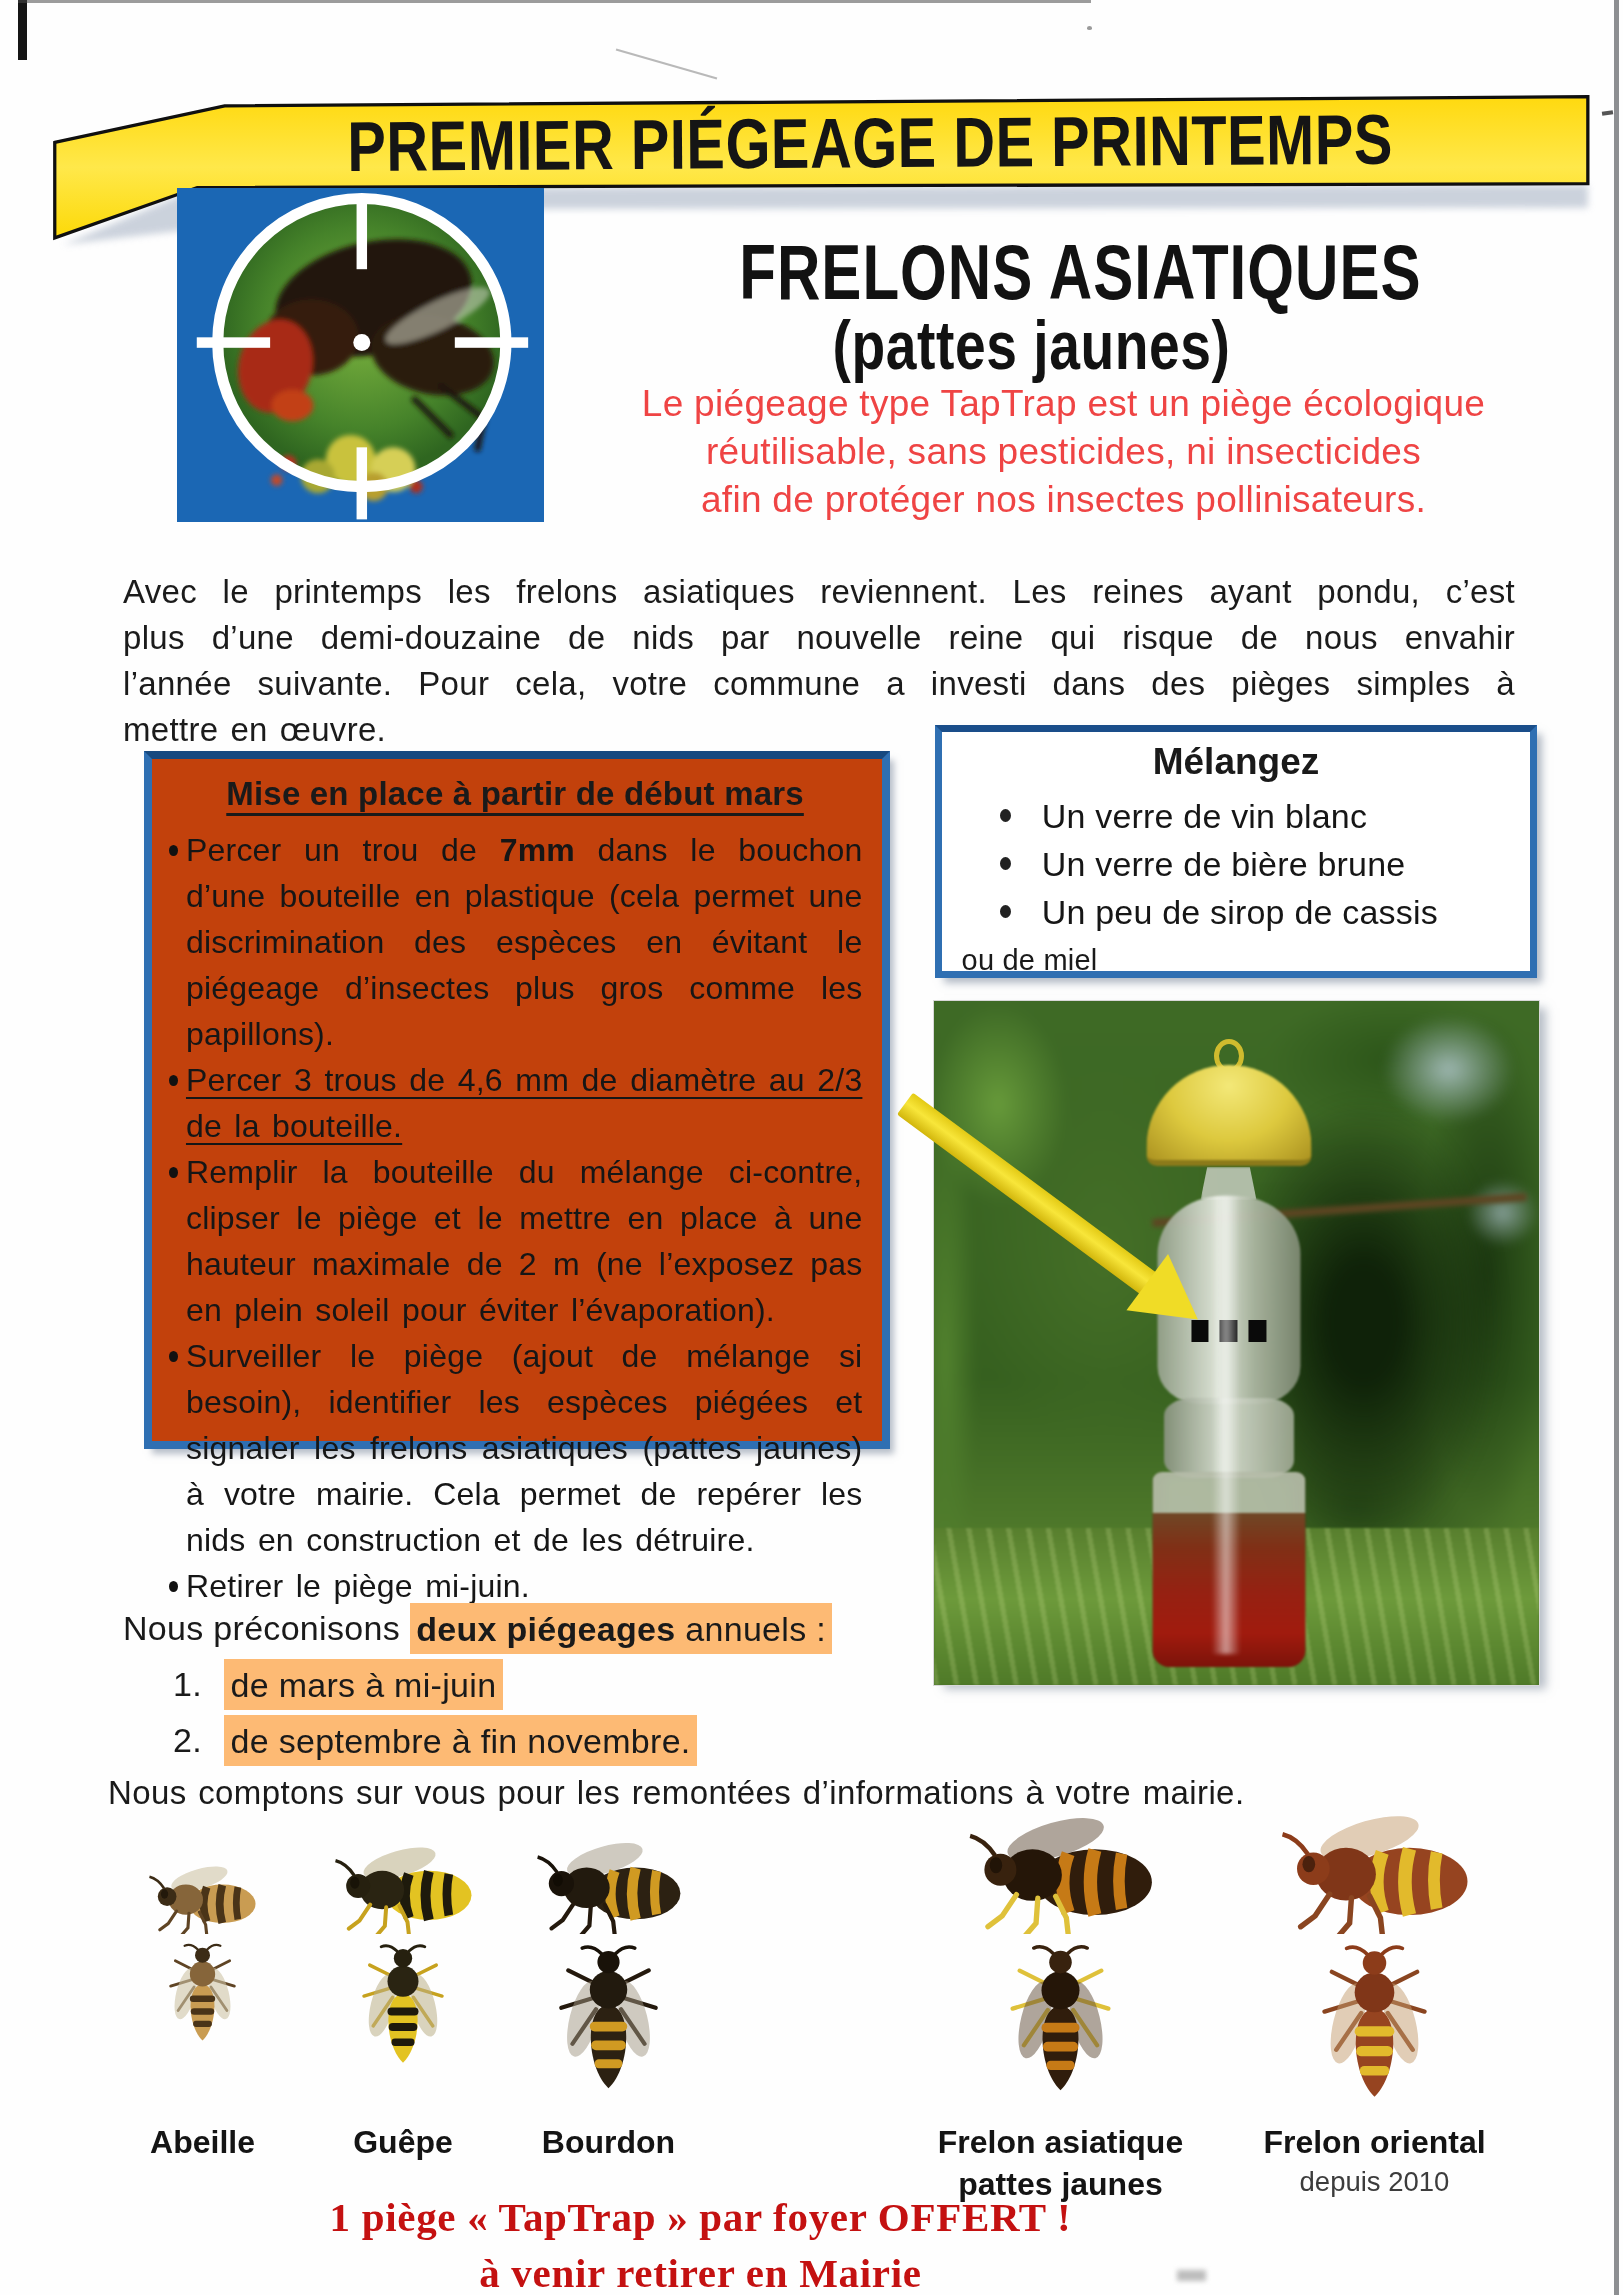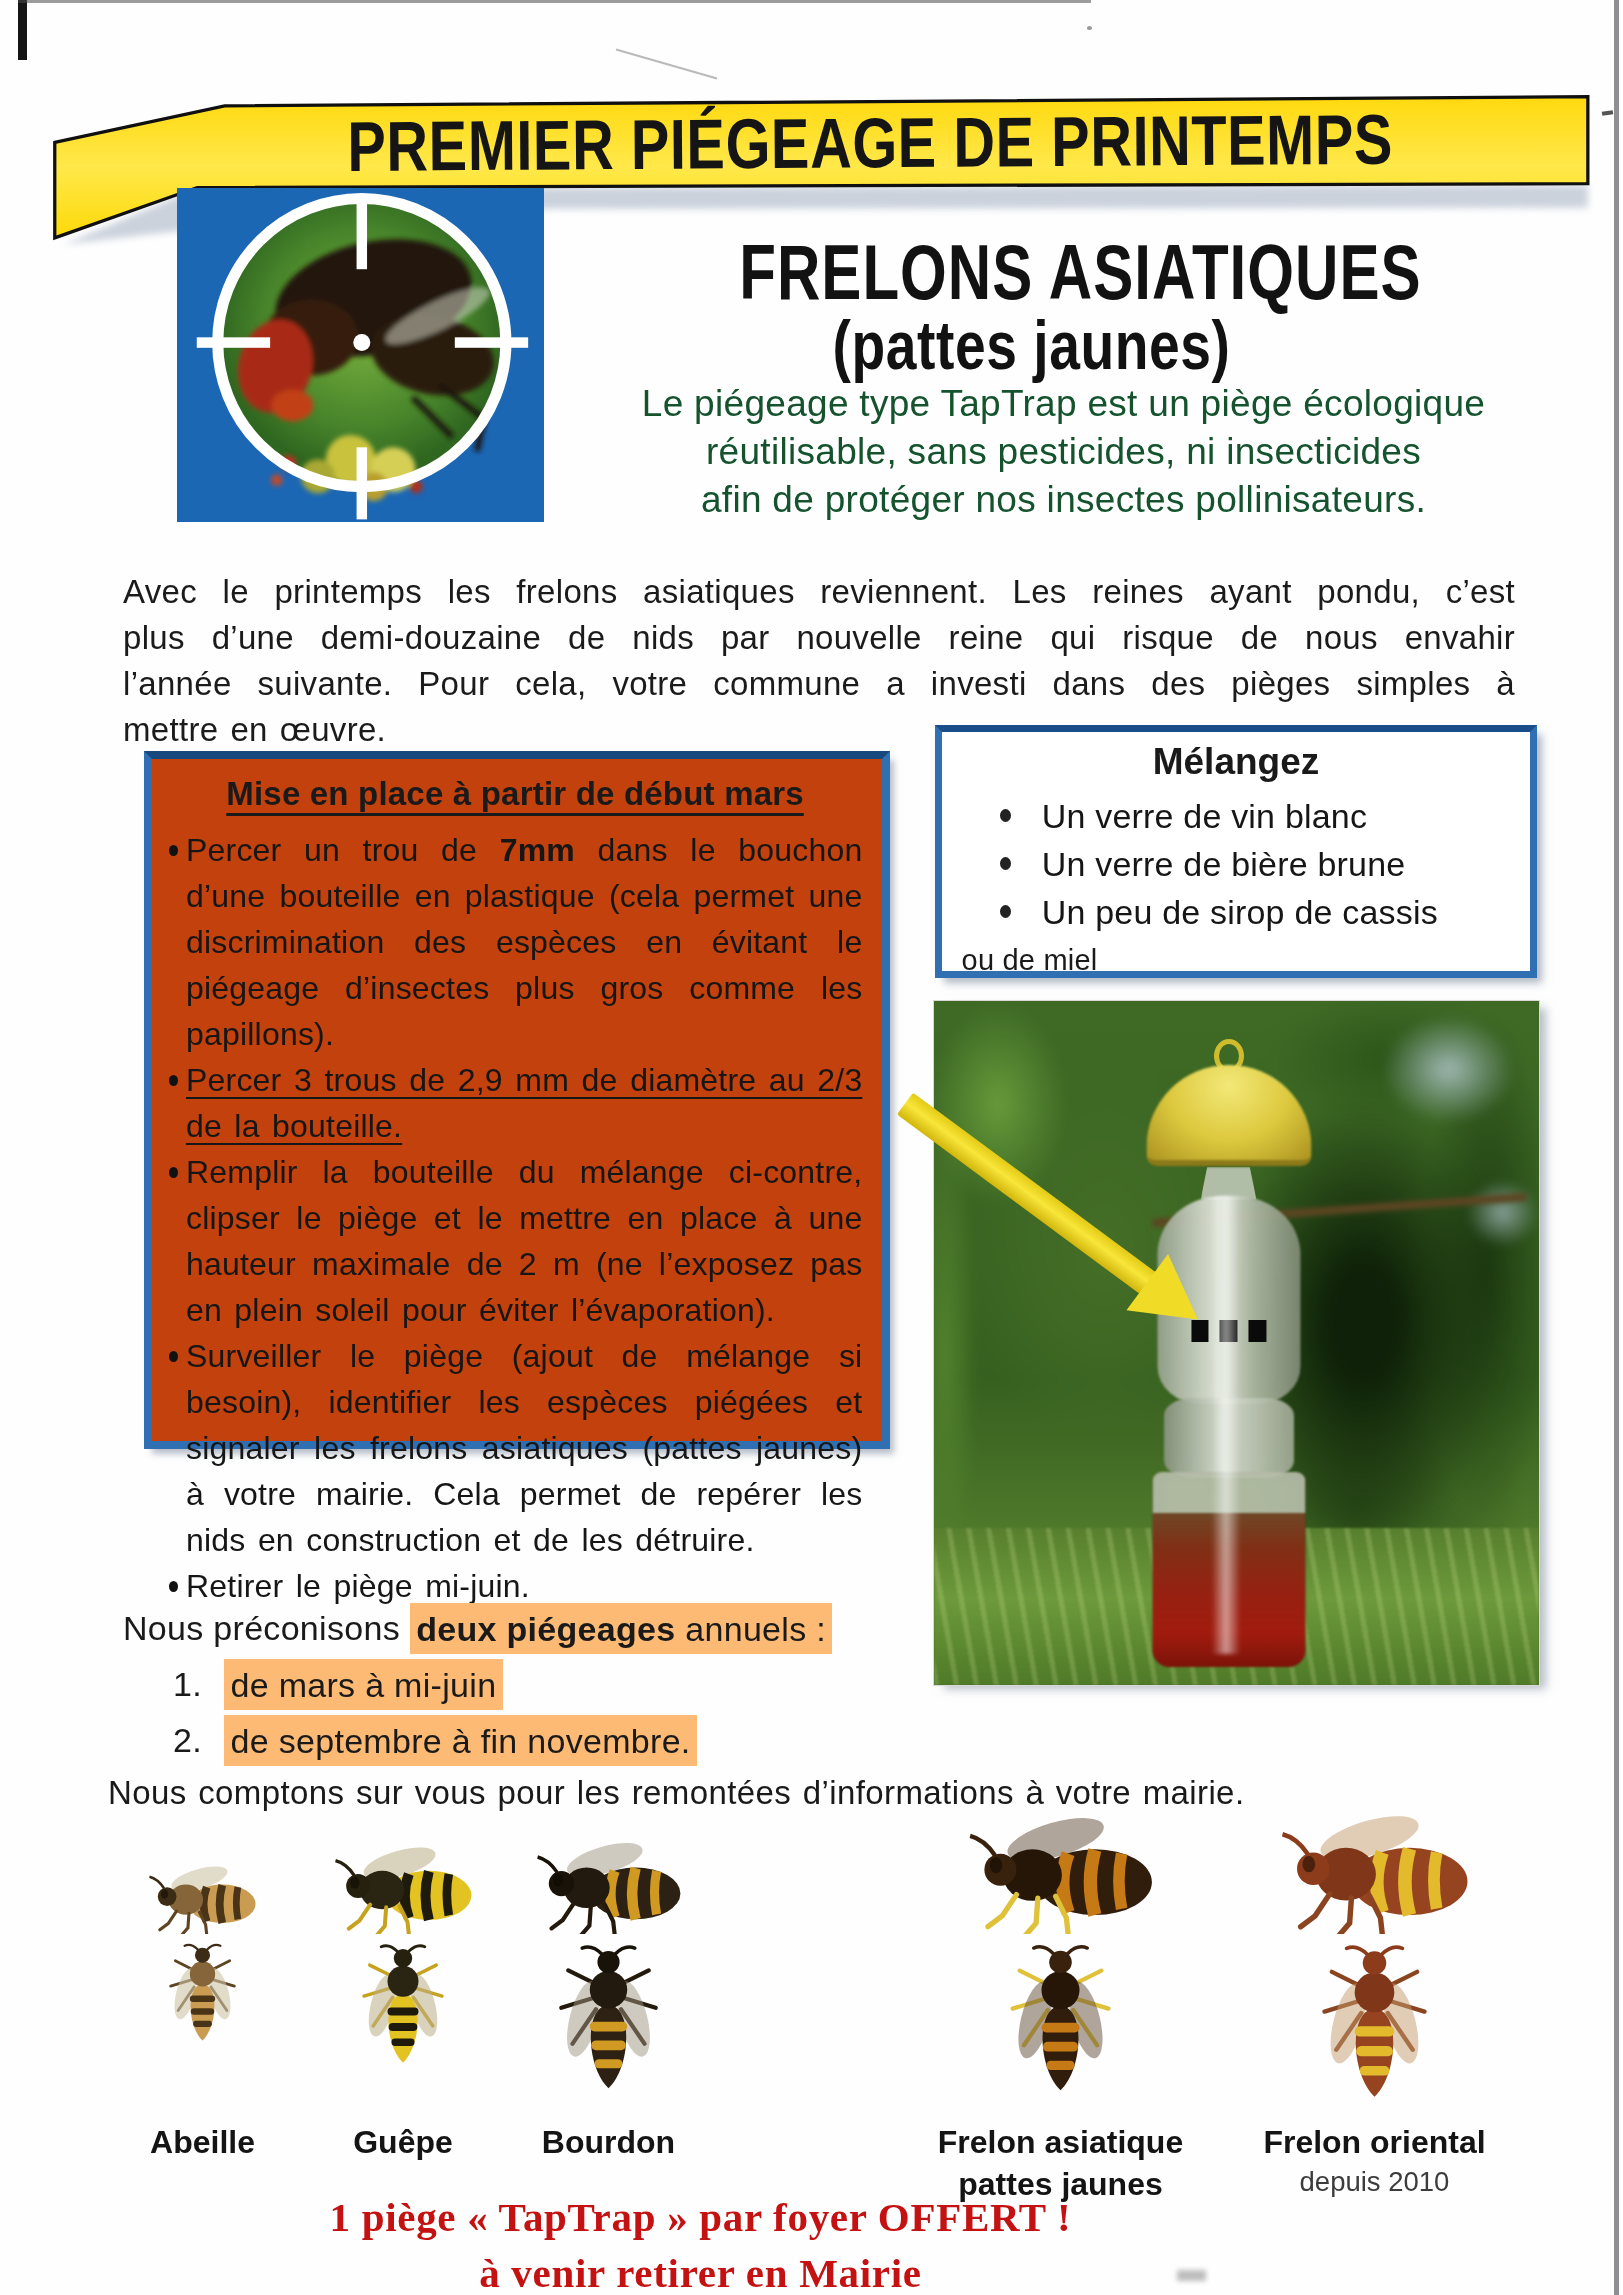--- a/index.html
+++ b/index.html
@@ -21,21 +21,21 @@
 
   
   .target{position:absolute;left:177px;top:188px;width:367px;height:334px;background:#1b67b4;}
 
   
   .main-title{position:absolute;left:655px;top:228px;width:766px;text-align:center;white-space:nowrap;
     font-size:77px;font-weight:800;letter-spacing:1.3px;transform:scaleX(.78);transform-origin:50% 50%;color:#121212;}
   .sub-title{position:absolute;left:655px;top:306px;width:753px;text-align:center;white-space:nowrap;
     font-size:69px;font-weight:800;letter-spacing:0.7px;transform:scaleX(.8);transform-origin:50% 50%;color:#121212;}
   .tagline{position:absolute;left:589px;top:380px;width:949px;text-align:center;
-    font-size:37px;line-height:48px;color:#14532d;letter-spacing:0.3px;}
+    font-size:37px;line-height:48px;color:#ef4444;letter-spacing:0.3px;}
 
   
   .intro{position:absolute;left:123px;top:569px;width:1392px;font-size:33px;line-height:46px;
     color:#1b1b1b;word-spacing:2.6px;letter-spacing:0.3px;}
   .intro .jl{text-align:justify;text-align-last:justify;}
 
   
   .setup-box{position:absolute;left:144px;top:751px;width:746px;height:698px;box-sizing:border-box;
     background:#c2410c;border:8.5px solid #2f6fb2;border-top-color:#17497f;
     box-shadow:5.9px 7.2px 6.5px -2px rgba(115,130,150,.5);padding:15.7px 19.6px 0 15.7px;}
@@ -219,21 +219,21 @@
     <div class="jl">Avec le printemps les frelons asiatiques reviennent. Les reines ayant pondu, c’est</div>
     <div class="jl">plus d’une demi-douzaine de nids par nouvelle reine qui risque de nous envahir</div>
     <div class="jl">l’année suivante. Pour cela, votre commune a investi dans des pièges simples à</div>
     <div>mettre en œuvre.</div>
   </div>
 
   <div class="setup-box">
     <div class="box-title">Mise en place à partir de début mars</div>
     <ul>
       <li><span>Percer un trou de </span><b>7mm</b><span> dans le bouchon d’une bouteille en plastique (cela permet une discrimination des espèces en évitant le piégeage d’insectes plus gros comme les papillons).</span></li>
-      <li class="u"><span>Percer 3 trous de 2,9 mm de diamètre au 2/3 de la bouteille.</span></li>
+      <li class="u"><span>Percer 3 trous de 4,6 mm de diamètre au 2/3 de la bouteille.</span></li>
       <li><span>Remplir la bouteille du mélange ci-contre, clipser le piège et le mettre en place à une hauteur maximale de 2 m (ne l’exposez pas en plein soleil pour éviter l’évaporation).</span></li>
       <li><span>Surveiller le piège (ajout de mélange si besoin), identifier les espèces piégées et signaler les frelons asiatiques (pattes jaunes) à votre mairie. Cela permet de repérer les nids en construction et de les détruire.</span></li>
       <li><span>Retirer le piège mi-juin.</span></li>
     </ul>
   </div>
 
   <div class="mix-box">
     <div class="mix-title">Mélangez</div>
     <ul>
       <li>Un verre de vin blanc</li>

